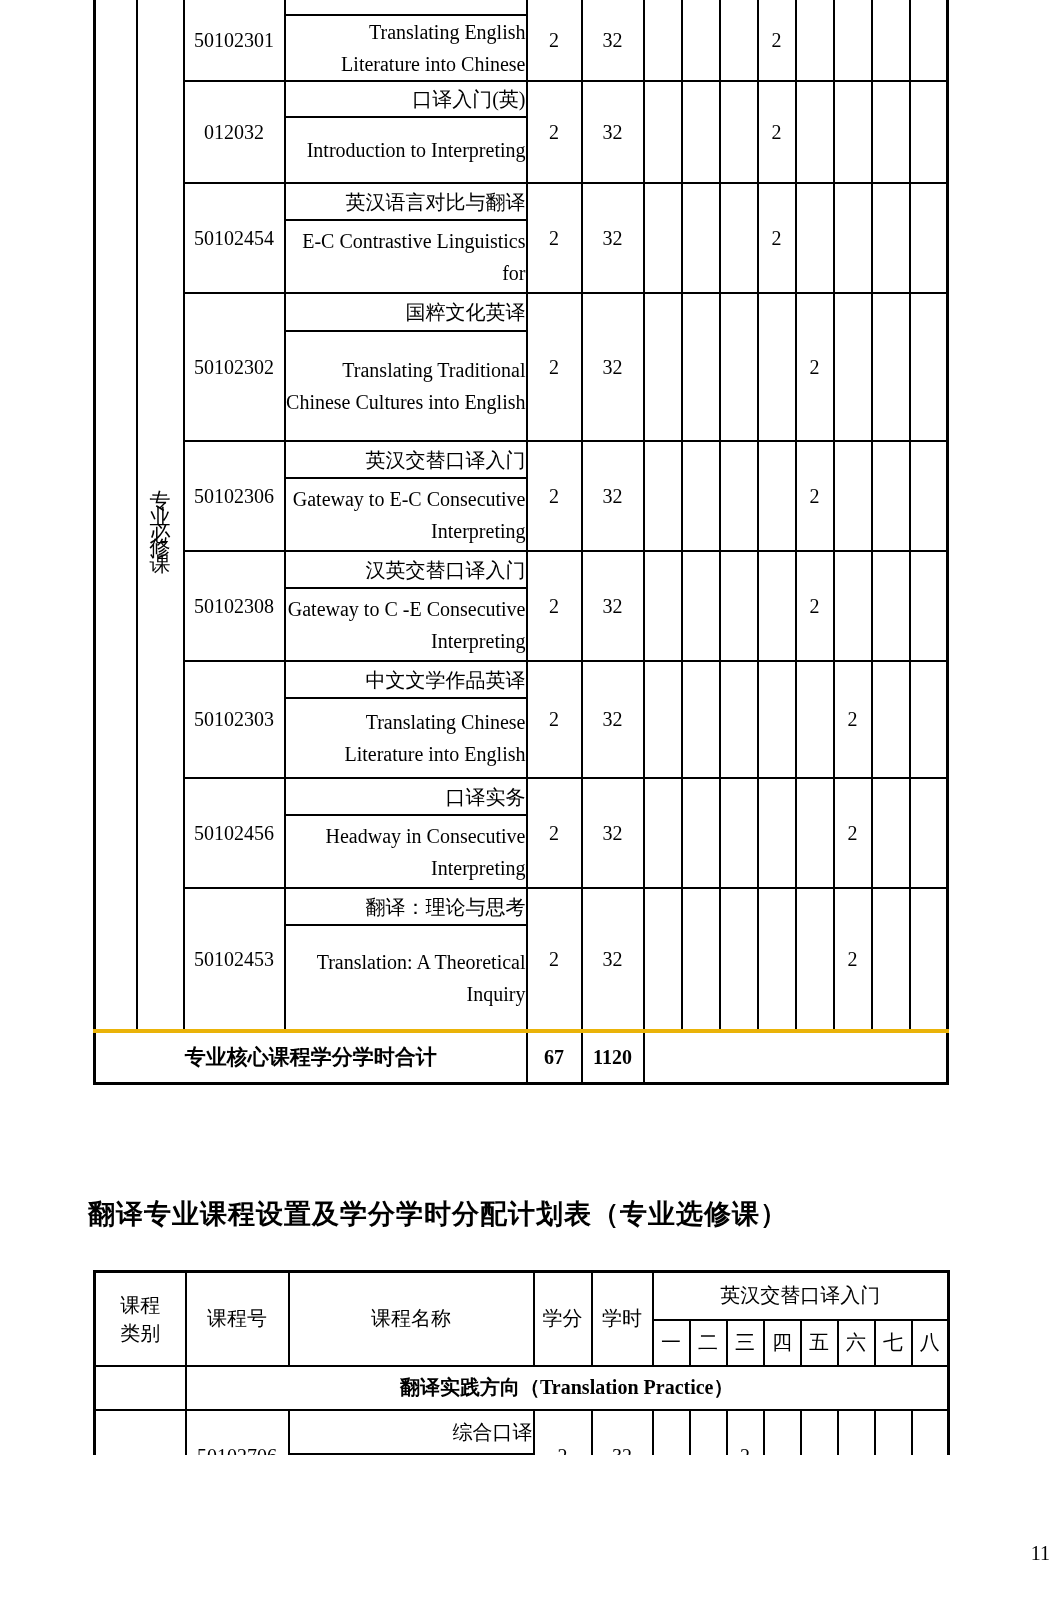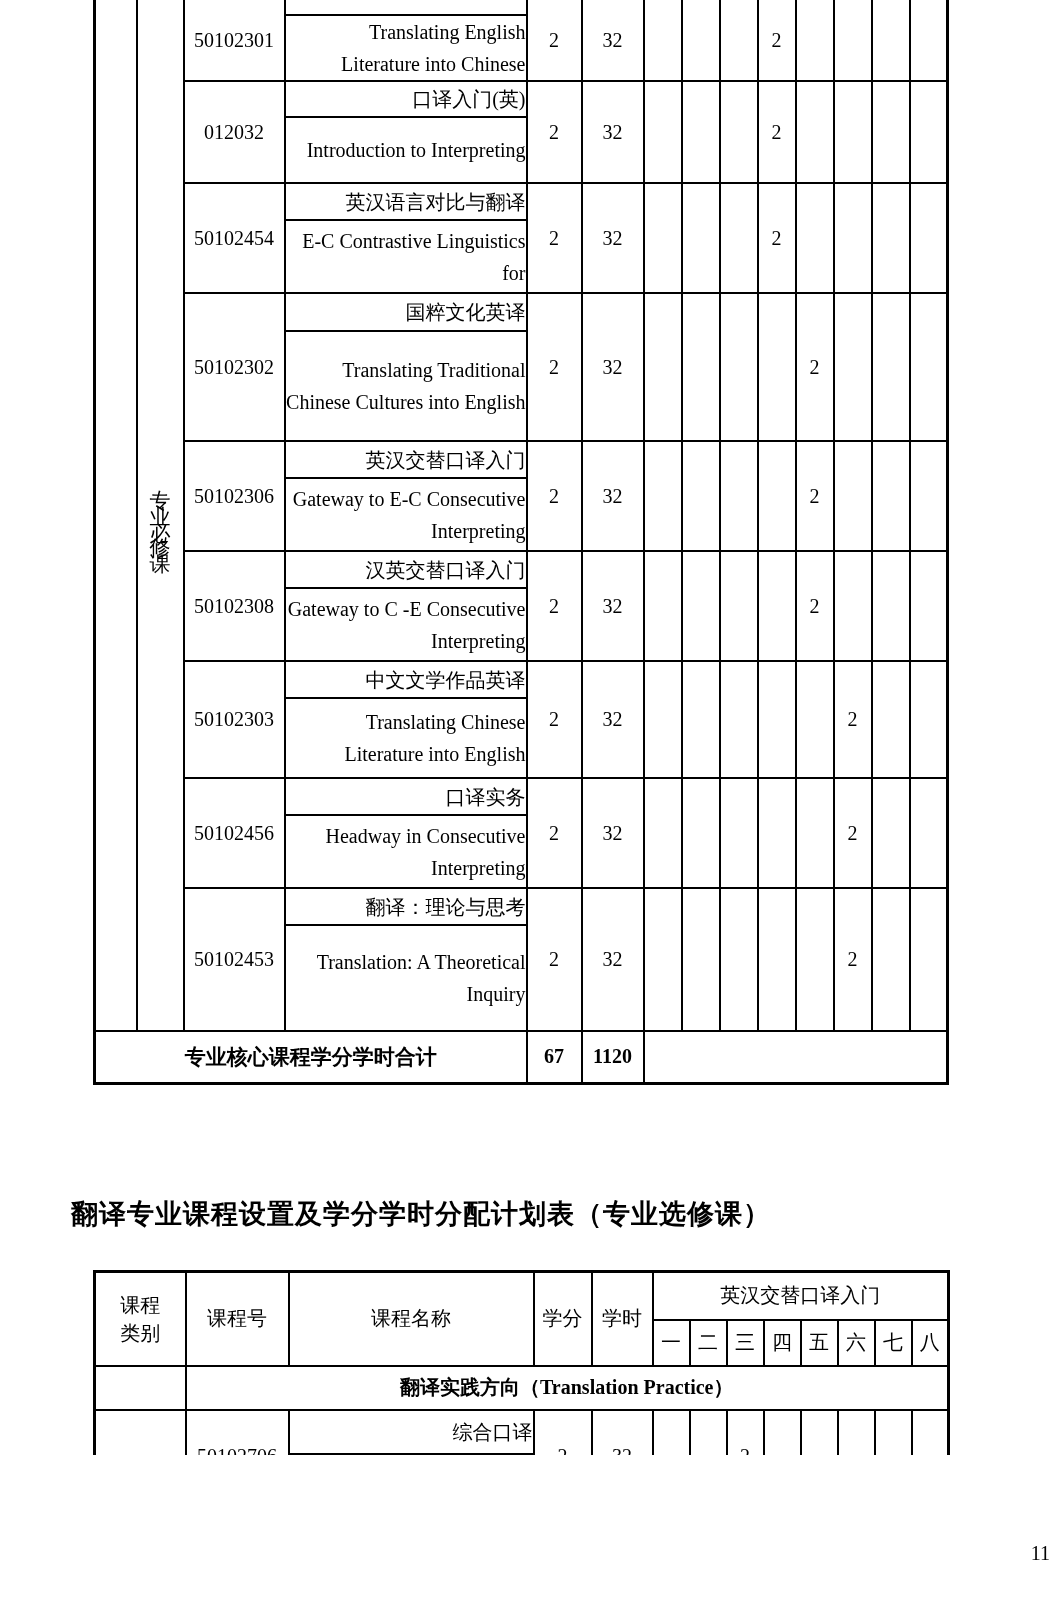--- a/index.html
+++ b/index.html
@@ -41,27 +41,27 @@
   td.stubcell{border-top:none;border-bottom:3px solid #000;}
   td.catA{background:#fff;}
   td.catB{text-align:center;vertical-align:middle;}
   .vert{
     writing-mode:vertical-rl;
     text-orientation:upright;
     letter-spacing:16px;
     font-size:21px;
     display:inline-block;
   }
-  tr.summary td{border-top:2px solid #eab308;font-weight:bold;}
+  tr.summary td{border-top:4px solid #eab308;font-weight:bold;}
   td.sumlabel{font-size:21px;text-align:center;font-weight:bold;}
   
   .title{
     position:absolute;
     top:1196px;
-    left:0;
+    left:17px;
     width:842px;
     text-align:center;
     font-size:27px;
     font-weight:bold;
     letter-spacing:1px;
   }
   
   .t2-wrap{position:absolute;left:93px;top:1270px;height:185px;overflow:hidden;}
   .t2{border:3px solid #000;}
   td.hcell{font-size:20px;text-align:center;}

